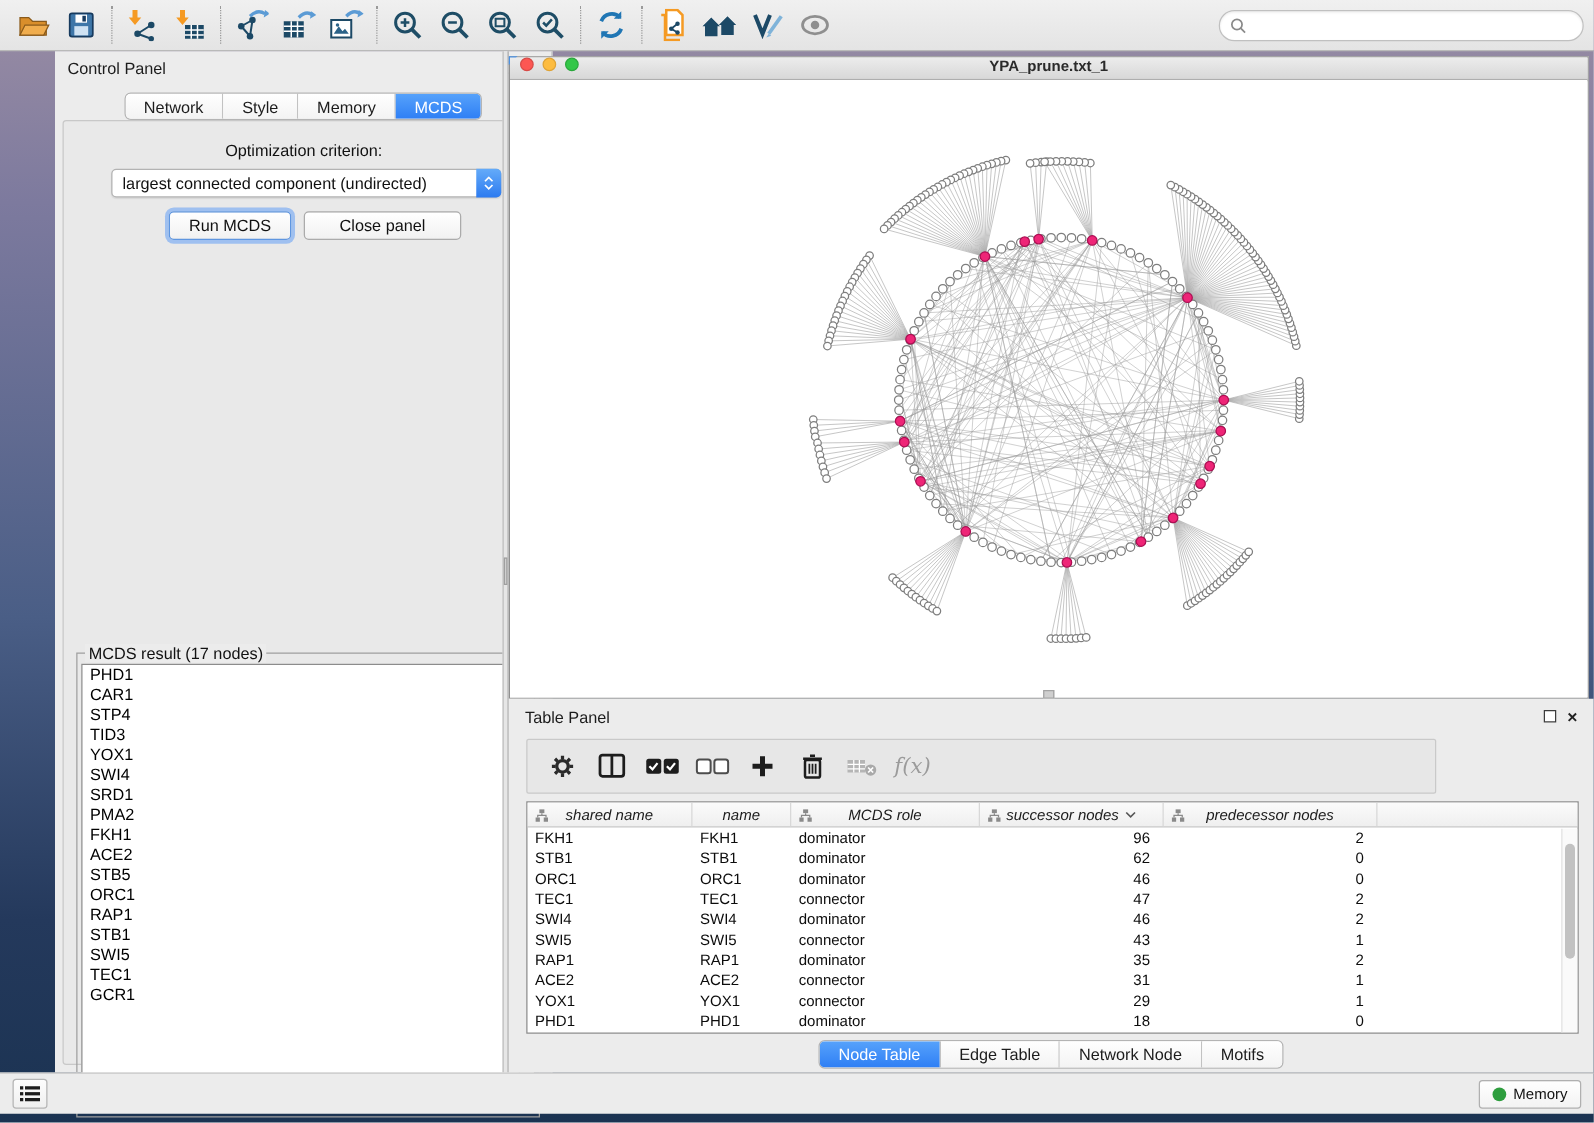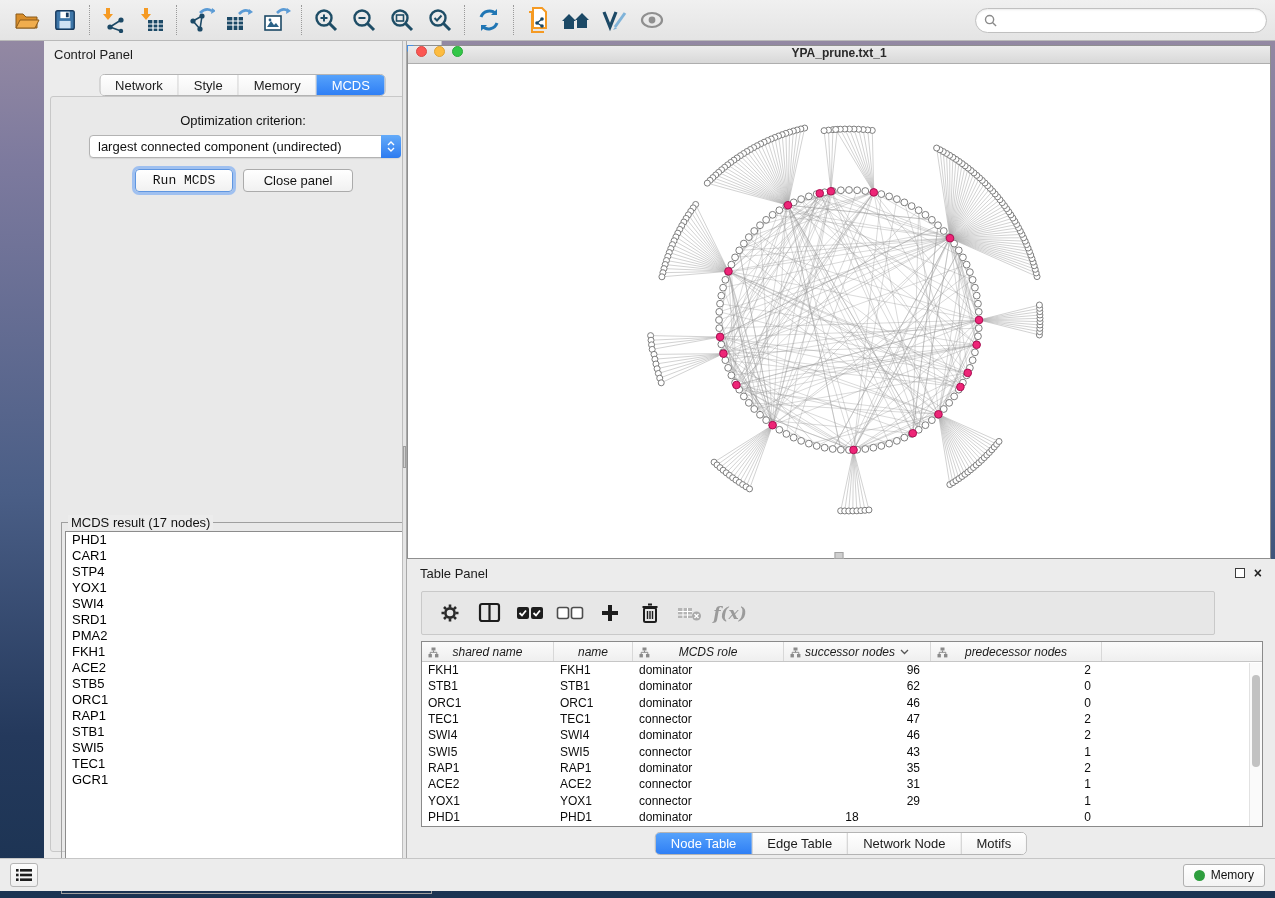--- a/index.html
+++ b/index.html
@@ -42,21 +42,21 @@
     border:1px solid #b3b3b3; border-radius:4px; display:flex; align-items:center; cursor:pointer;
     box-shadow:0 1px 1px rgba(0,0,0,.08); }
   .mac-select .val { flex:1; font-size:13px; padding-left:8px; color:#111; white-space:nowrap; }
   .stepper { width:20px; height:23px; margin:-1px -1px -1px 0; border-radius:0 4px 4px 0;
     background:linear-gradient(180deg,#64abf9,#2d7bf0); display:flex; flex-direction:column;
     align-items:center; justify-content:center; gap:1px; }
   .mac-btn { position:absolute; height:23px; background:linear-gradient(180deg,#ffffff,#f1f1f1);
     border:1px solid #ababab; border-radius:4px; font-size:13px; color:#111;
     display:flex; align-items:center; justify-content:center; cursor:pointer; padding:0 14px;
     font-family:"Liberation Sans",sans-serif; }
-  .mac-btn.focused { box-shadow:0 0 0 3px rgba(110,165,245,.6); border-color:#5f96e0;font-family:Liberation Mono, monospace; }
+  .mac-btn.focused { box-shadow:0 0 0 3px rgba(110,165,245,.6); border-color:#5f96e0; }
   .result-box { position:absolute; left:10px; top:425px; width:371px; height:372px;
     border:1px solid #9f9f9f; }
   .result-legend { position:absolute; top:-8px; left:6px; background:#ececec; font-size:13px;
     color:#111; padding:0 3px; }
   .result-list { position:absolute; inset:8px 3px 3px 3px; background:#fff; border:1px solid #8c8c8c;
     overflow:hidden; }
   .result-list .sb { position:absolute; right:0; top:0; bottom:0; width:12px; background:#f5f5f5;
     border-left:1px solid #e0e0e0; }
   .result-item { font-size:13px; color:#000; padding:0 0 0 6px; height:16px; line-height:16px; cursor:default; }
 
@@ -76,23 +76,23 @@
   .net-name { position:absolute; left:0; right:0; text-align:center; font-size:12px;
     font-weight:bold; color:#2a2a2a; }
   .net-canvas { position:absolute; left:0; top:19px; right:0; bottom:0; background:#fff; overflow:hidden; }
   .hgrip { position:absolute; left:50%; bottom:-1px; transform:translateX(-50%);
     width:9px; height:7px; background:#cfcfcf; border:1px solid #a3a3a3; }
   .corner-mark { position:absolute; left:-1px; top:-1px; width:0; height:0;
     border-top:7px solid #4a90e2; border-right:7px solid transparent; }
 
   
   .tpanel { left:407px; top:559px; width:868px; height:299px; background:#ececec; }
-  .tp-toolbar { position:absolute; left:14px; top:32px; width:794px; height:44px;
+  .tp-toolbar { position:absolute; left:14px; top:32px; width:728px; height:44px;
     background:#e7e7e7; border:1px solid #c9c9c9; border-radius:2px;
-    display:flex; align-items:center; padding:0 10px; gap:4px;font-weight:bold; }
+    display:flex; align-items:center; padding:0 10px; gap:4px; }
   .tp-ico { width:36px; height:36px; display:flex; align-items:center; justify-content:center; cursor:pointer; }
   .tp-ico.disabled { cursor:default; }
   .fx { font-family:"DejaVu Serif", serif; font-style:italic; font-size:17px; color:#9b9b9b; }
   .dtable { position:absolute; left:14px; top:82px; width:842px; height:186px;
     border:1px solid #8a8a8a; background:#fff; overflow:hidden; }
   .thead { display:flex; height:20px; background:linear-gradient(180deg,#fbfbfb,#efefef);
     border-bottom:1px solid #c6c6c6;font-style:italic; }
   .th { position:relative; display:flex; align-items:center; justify-content:center;
     font-size:12px; color:#1b1b1b; border-right:1px solid #d8d8d8; gap:5px; cursor:pointer; }
   .th .treeico { position:absolute; left:6px; top:5px; }
@@ -280,27 +280,28 @@
       <span class="stepper">
         <svg width="8" height="5" viewBox="0 0 8 5">
             <path d="M1 4l3-3 3 3" stroke="#fff" stroke-width="1.4" fill="none"></path>
           </svg>
         <svg width="8" height="5" viewBox="0 0 8 5">
             <path d="M1 1l3 3 3-3" stroke="#fff" stroke-width="1.4" fill="none"></path>
           </svg>
       </span>
     </div>
     <button class="mac-btn focused" style="left:84px; top:72px; width:98px;">Run MCDS</button>
-    <button class="mac-btn" style="left:192px; top:72px; width:110px;">Close panel</button>
+    <button class="mac-btn" style="left:192px; top:72px; width:126px;">Close panel</button>
     <div class="result-box">
       <span class="result-legend">MCDS result (17 nodes)</span>
       <div class="result-list" id="mcds-list">
           <div class="result-item">PHD1</div>
           <div class="result-item">CAR1</div>
           <div class="result-item">STP4</div>
+          <div class="result-item">TID3</div>
           <div class="result-item">YOX1</div>
           <div class="result-item">SWI4</div>
           <div class="result-item">SRD1</div>
           <div class="result-item">PMA2</div>
           <div class="result-item">FKH1</div>
           <div class="result-item">ACE2</div>
           <div class="result-item">STB5</div>
           <div class="result-item">ORC1</div>
           <div class="result-item">RAP1</div>
           <div class="result-item">STB1</div>
@@ -1188,21 +1189,21 @@
           <div class="td l" style="width: 132px;">YOX1</div>
           <div class="td l" style="width: 79px;">YOX1</div>
           <div class="td l" style="width: 151px;">connector</div>
           <div class="td r" style="width: 147px;">29</div>
           <div class="td r" style="width: 171px;">1</div>
         </div>
         <div class="trow">
           <div class="td l" style="width: 132px;">PHD1</div>
           <div class="td l" style="width: 79px;">PHD1</div>
           <div class="td l" style="width: 151px;">dominator</div>
-          <div class="td r" style="width: 147px; text-align: center;">18</div>
+          <div class="td r" style="width: 147px;">18</div>
           <div class="td r" style="width: 171px;">0</div>
         </div>
       </div>
     <div class="tbl-sb">
         <span class="thumb"></span>
       </div>
   </div>
   <div class="tp-tabs" id="tp-tabs">
       <span class="seg-tab active">Node Table</span>
       <span class="seg-tab">Edge Table</span>

